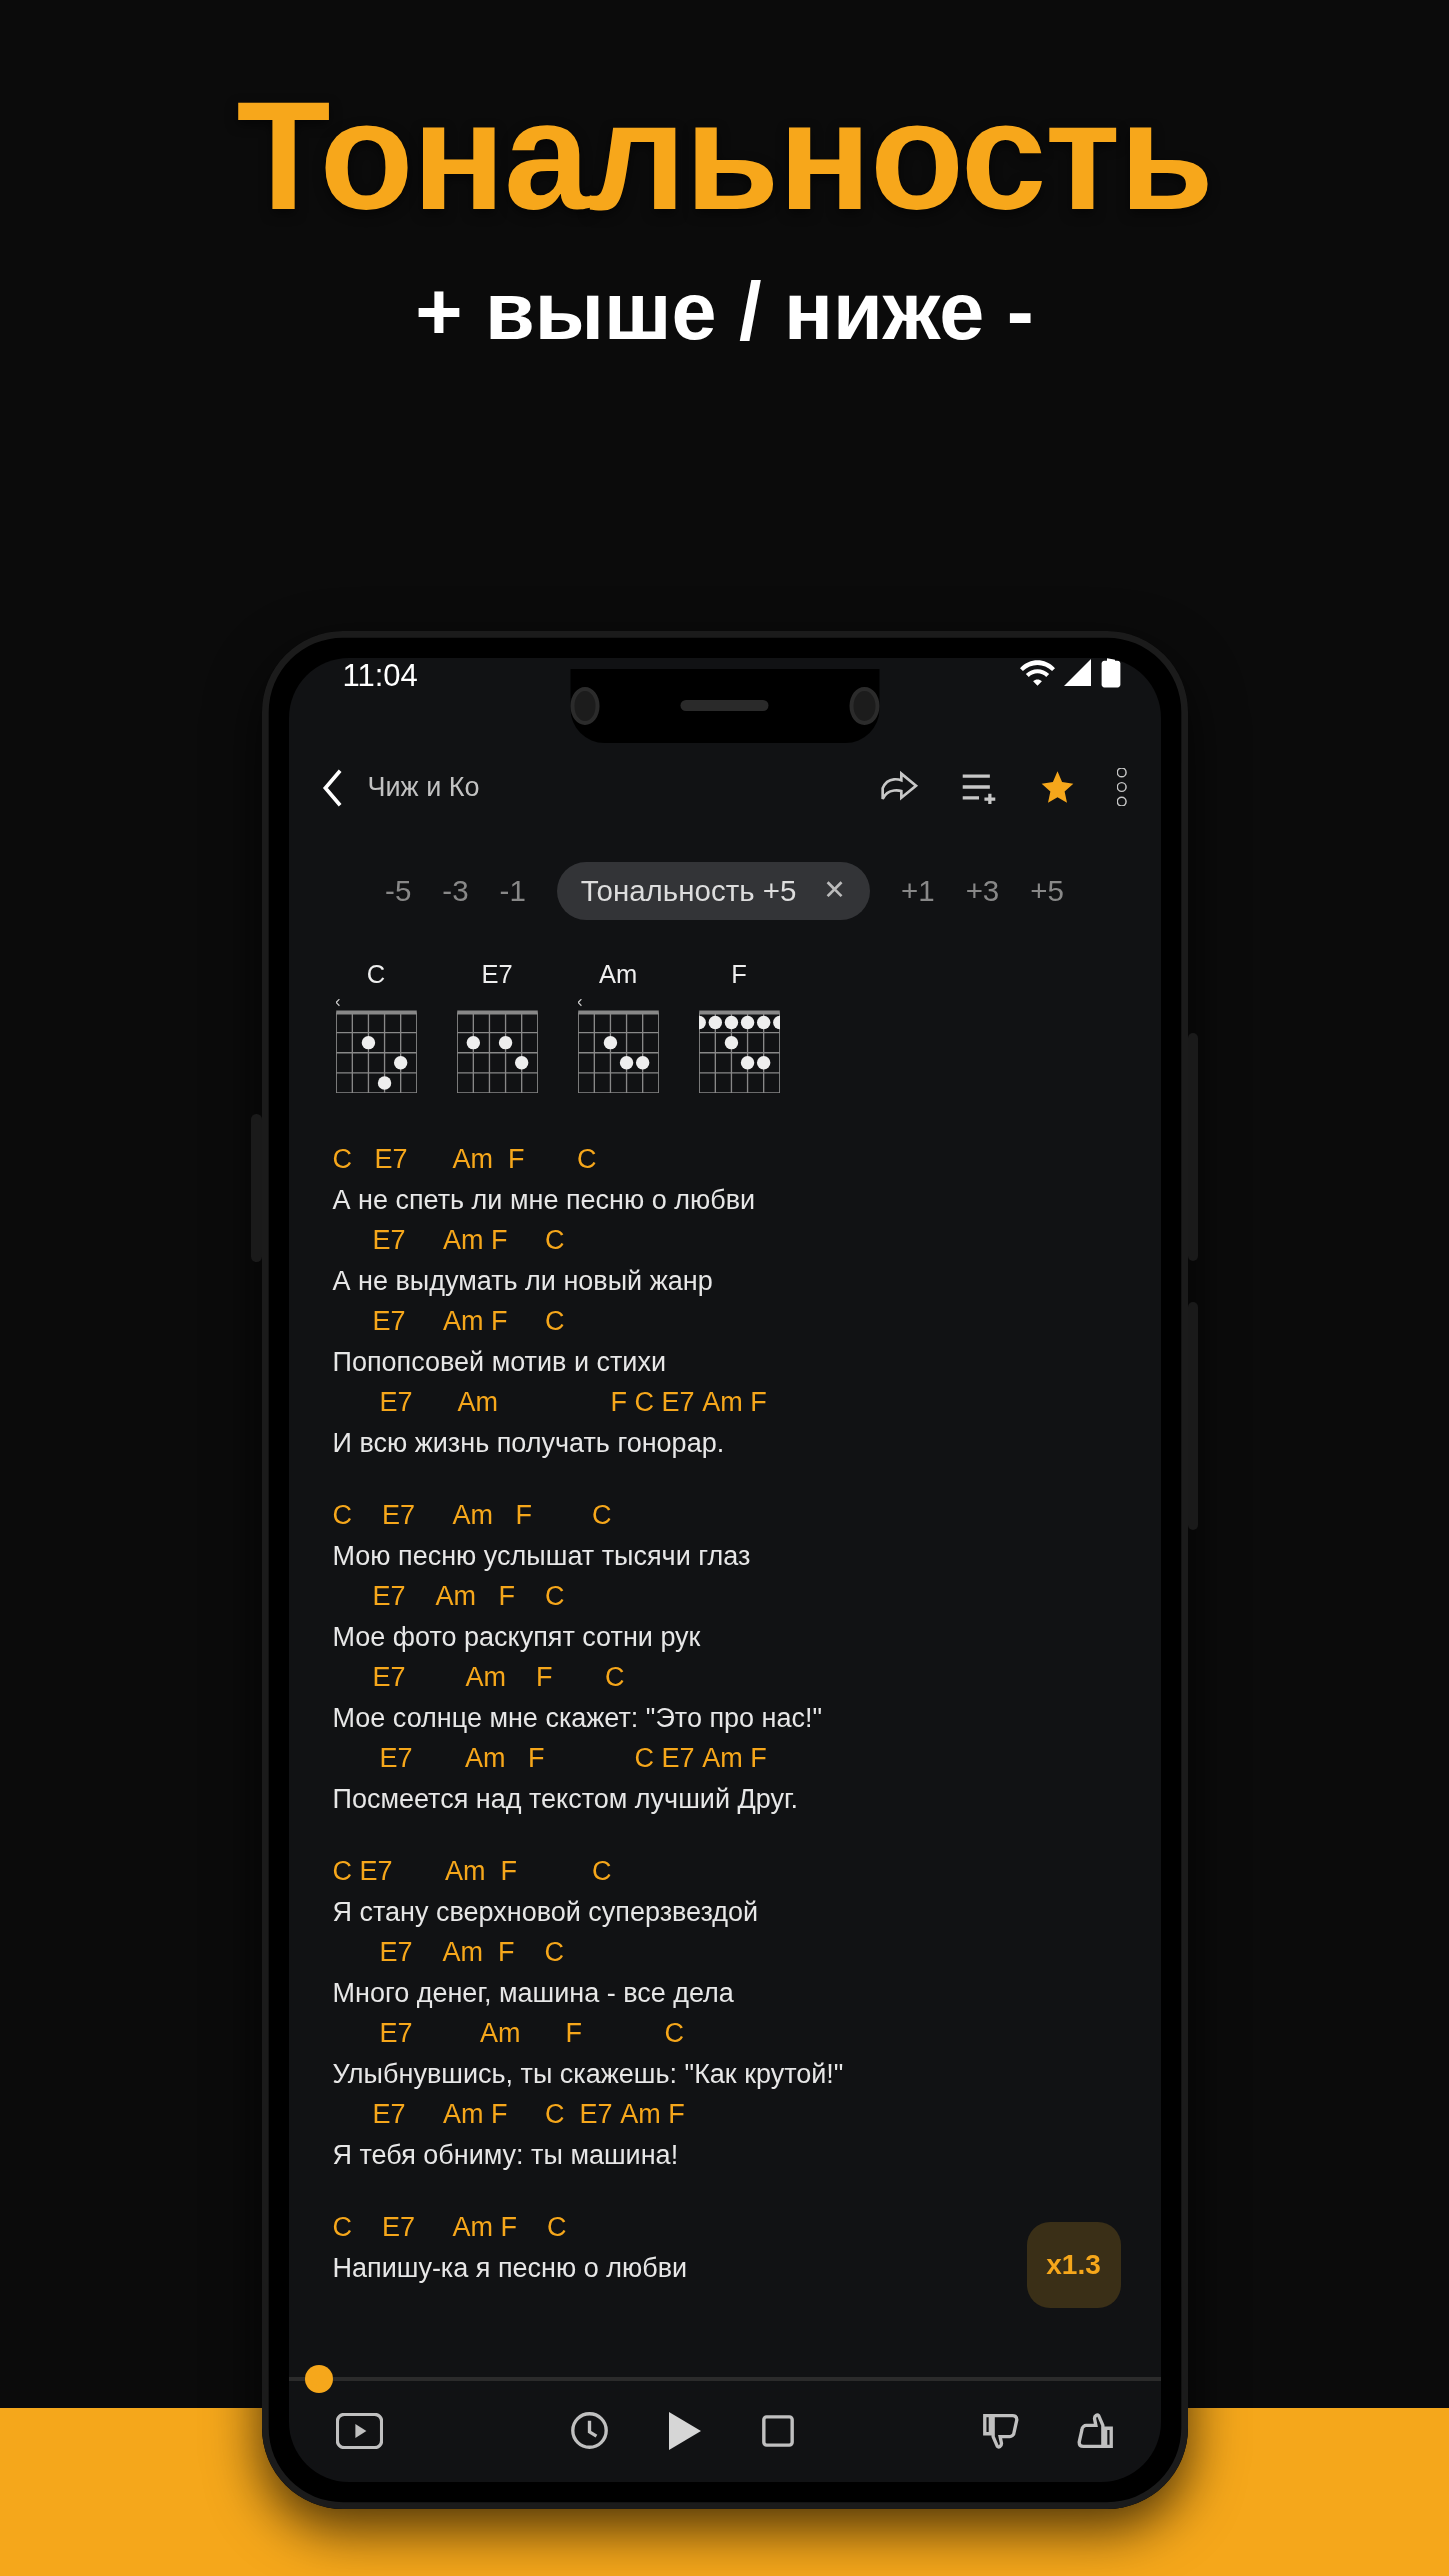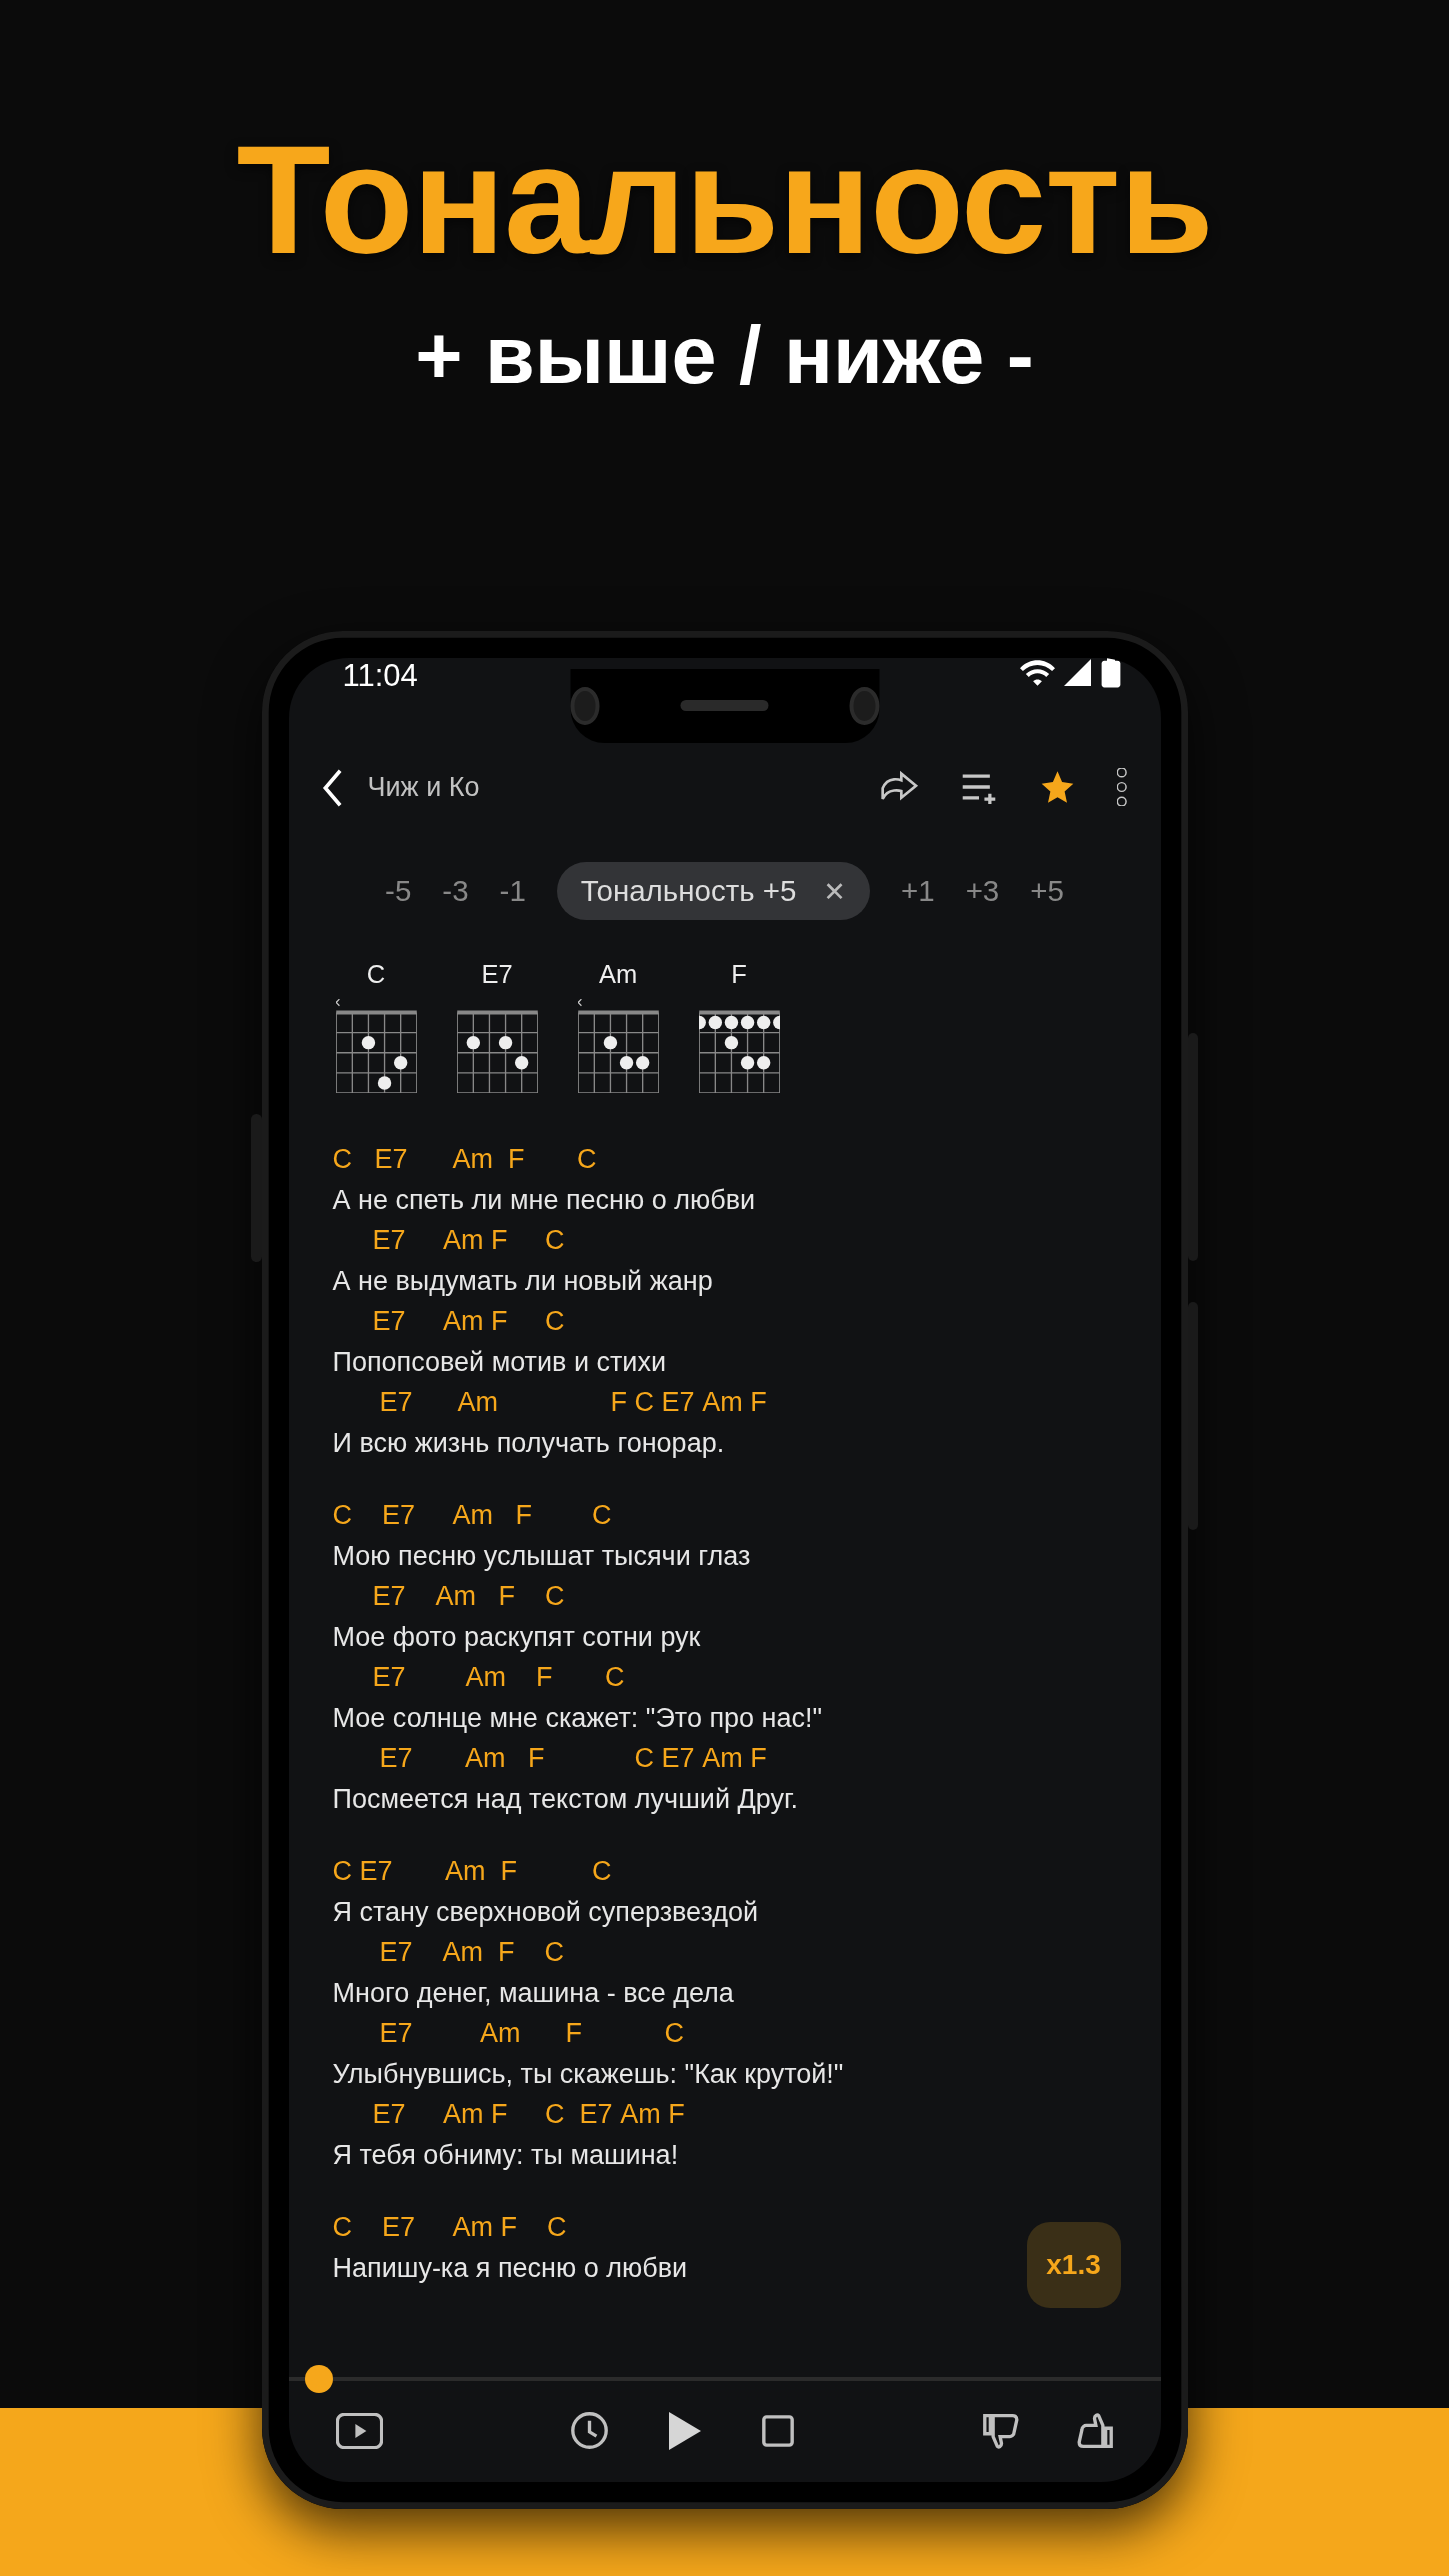--- a/index.html
+++ b/index.html
@@ -10,21 +10,21 @@
     position: relative;
     overflow: hidden;
   }
 
   
   .headline {
     color: #f7a71b;
     font-size: 154px;
     font-weight: 800;
     text-align: center;
-    padding-top: 112px;
+    padding-top: 68px;
     letter-spacing: -1.3px;
     text-shadow: 0 4px 12px rgba(0,0,0,.55);
   }
   .subline {
     color: #ffffff;
     font-size: 81px;
     font-weight: 700;
     text-align: center;
     margin-top: 20px;
   }
@@ -102,21 +102,21 @@
   
   .transpose {
     display:flex; align-items:center; justify-content:center; gap:31px;
     margin-top:47px;
     color:#888; font-size:29.5px;
   }
   .transpose span { cursor:pointer; }
   .chip {
     background:#333437; color:#ddd;
     padding:12px 24px; border-radius:40px;
-    display:flex; align-items:flex-end; gap:27px;
+    display:flex; align-items:flex-start; gap:27px;
   }
   .chip .x { color:#bbb; font-size:27px; }
 
   
   .chord-row { display:flex; gap:40px; padding:40px 47px 13.4px; }
   .chord { text-align:center; color:#eee; font-size:25.5px; }
   .grid  { margin-top:9.4px; }
 
   
   .body {

